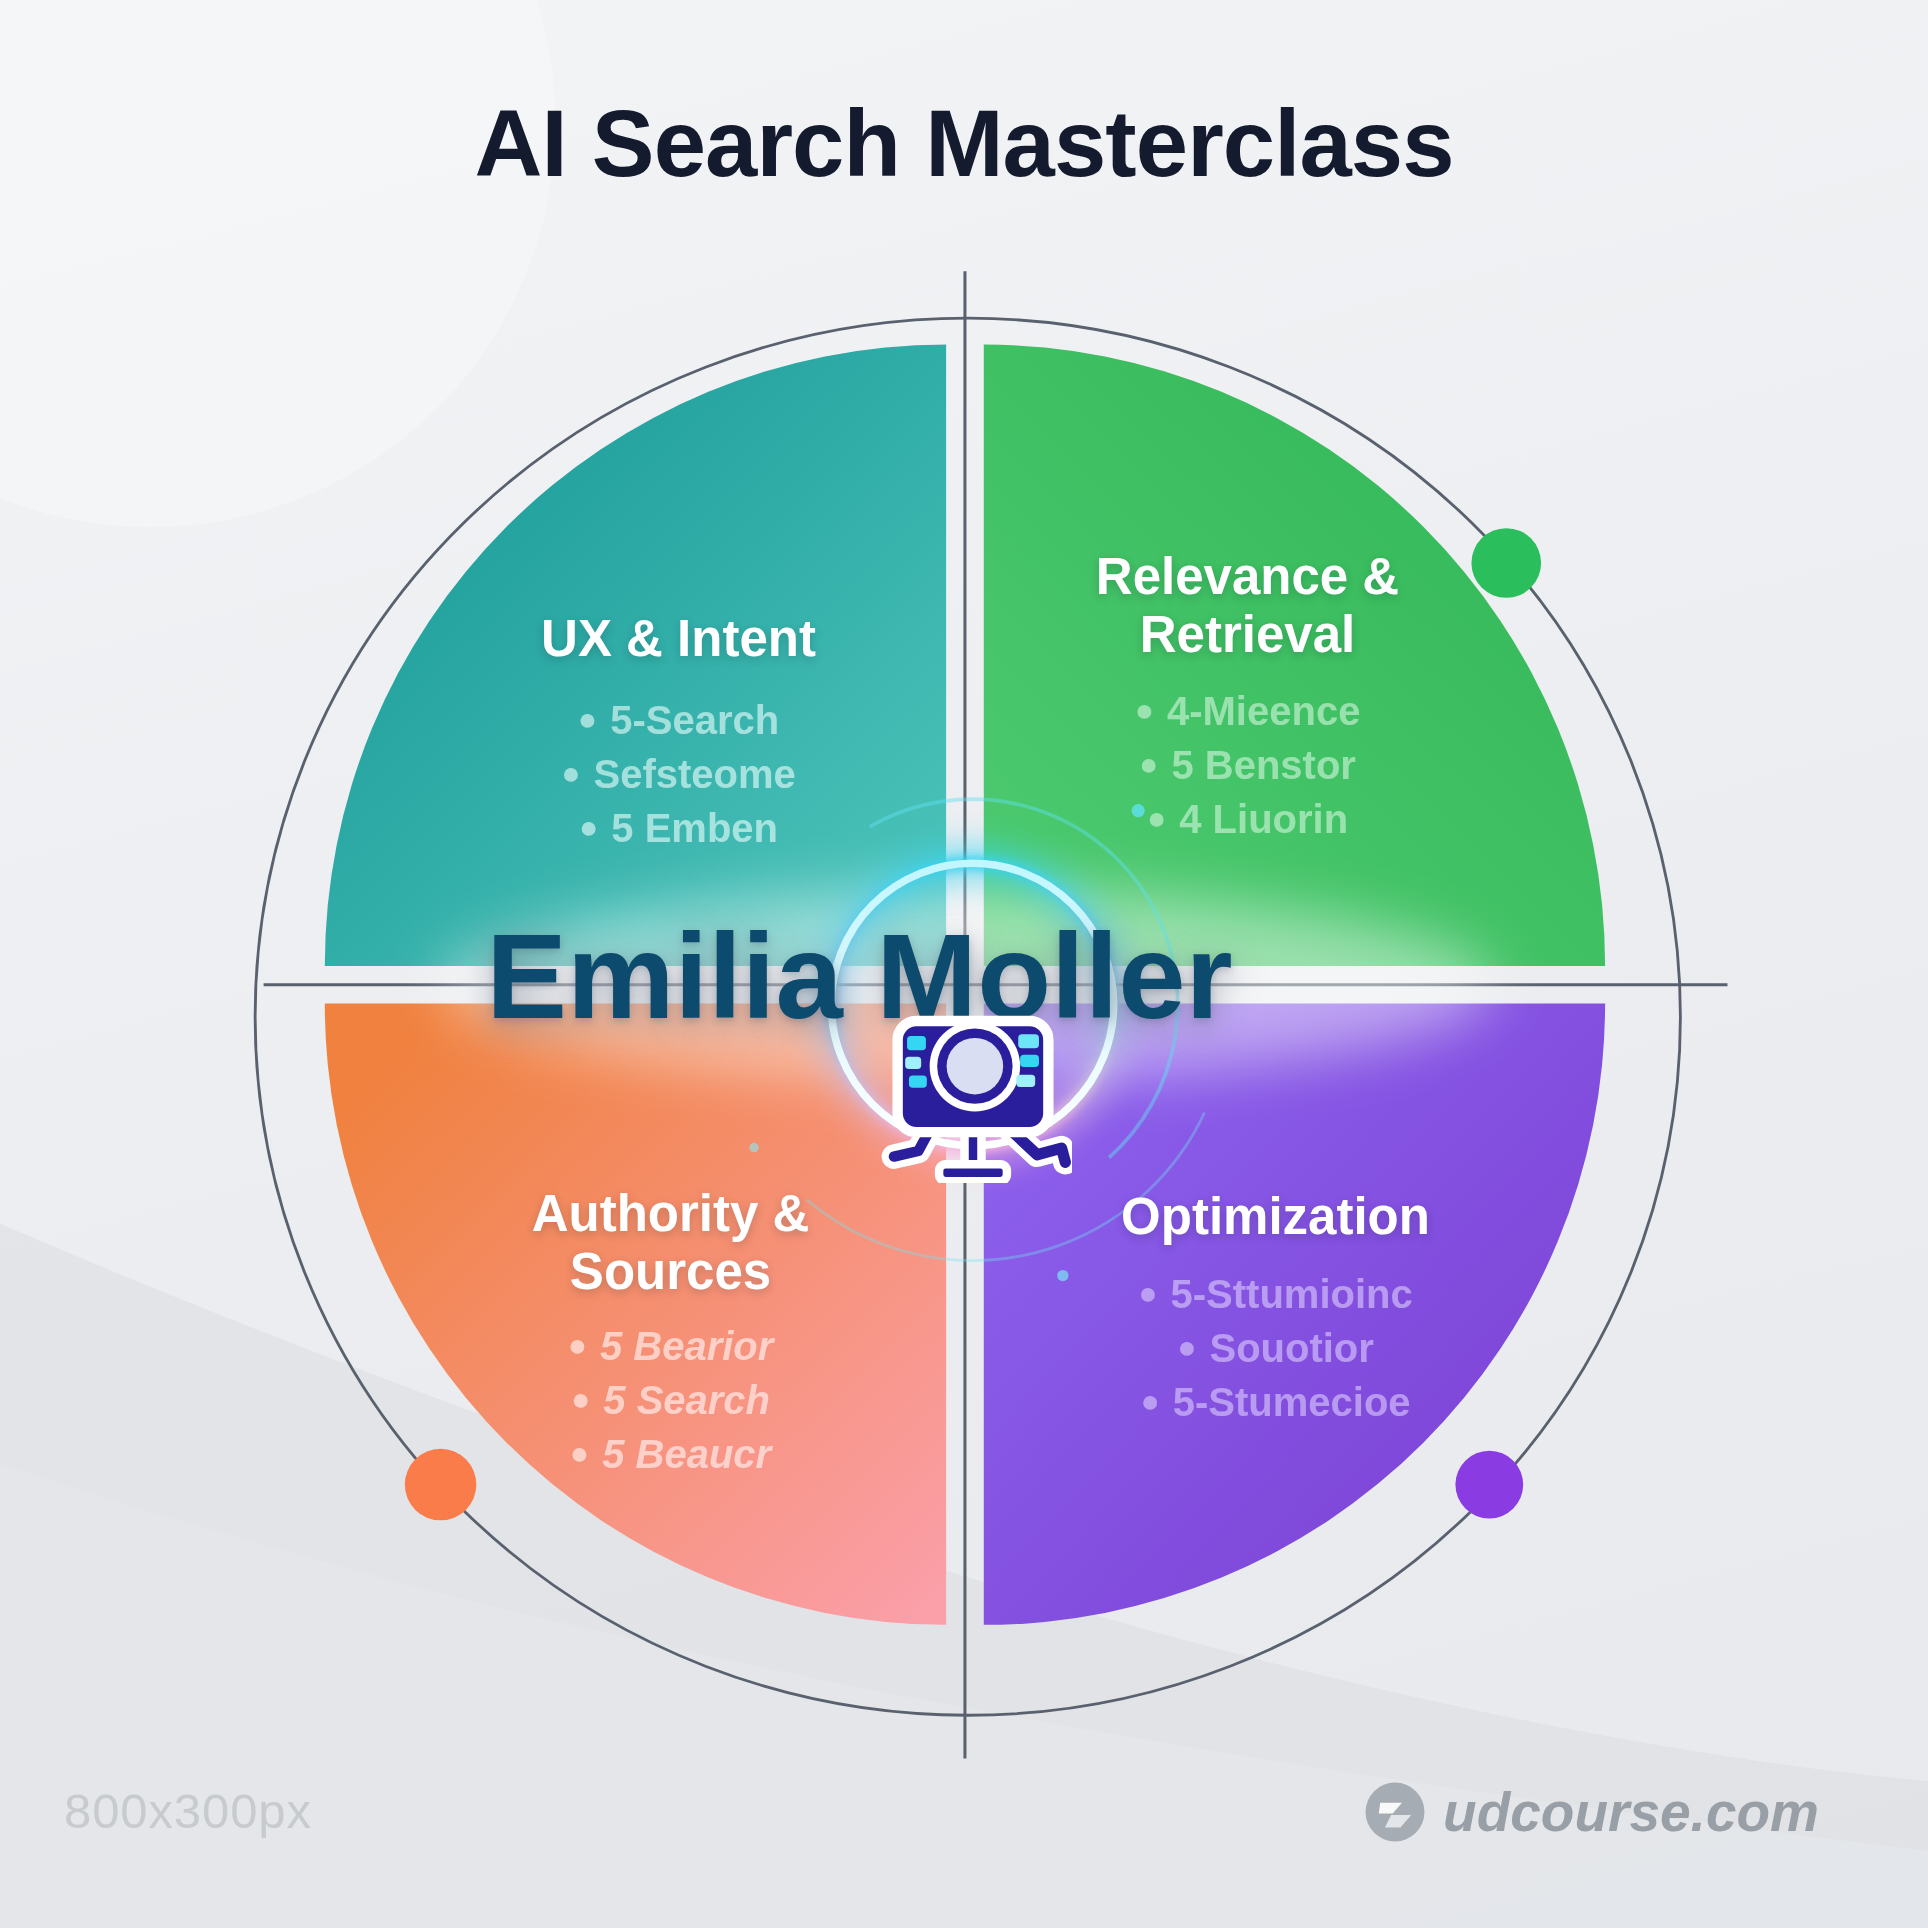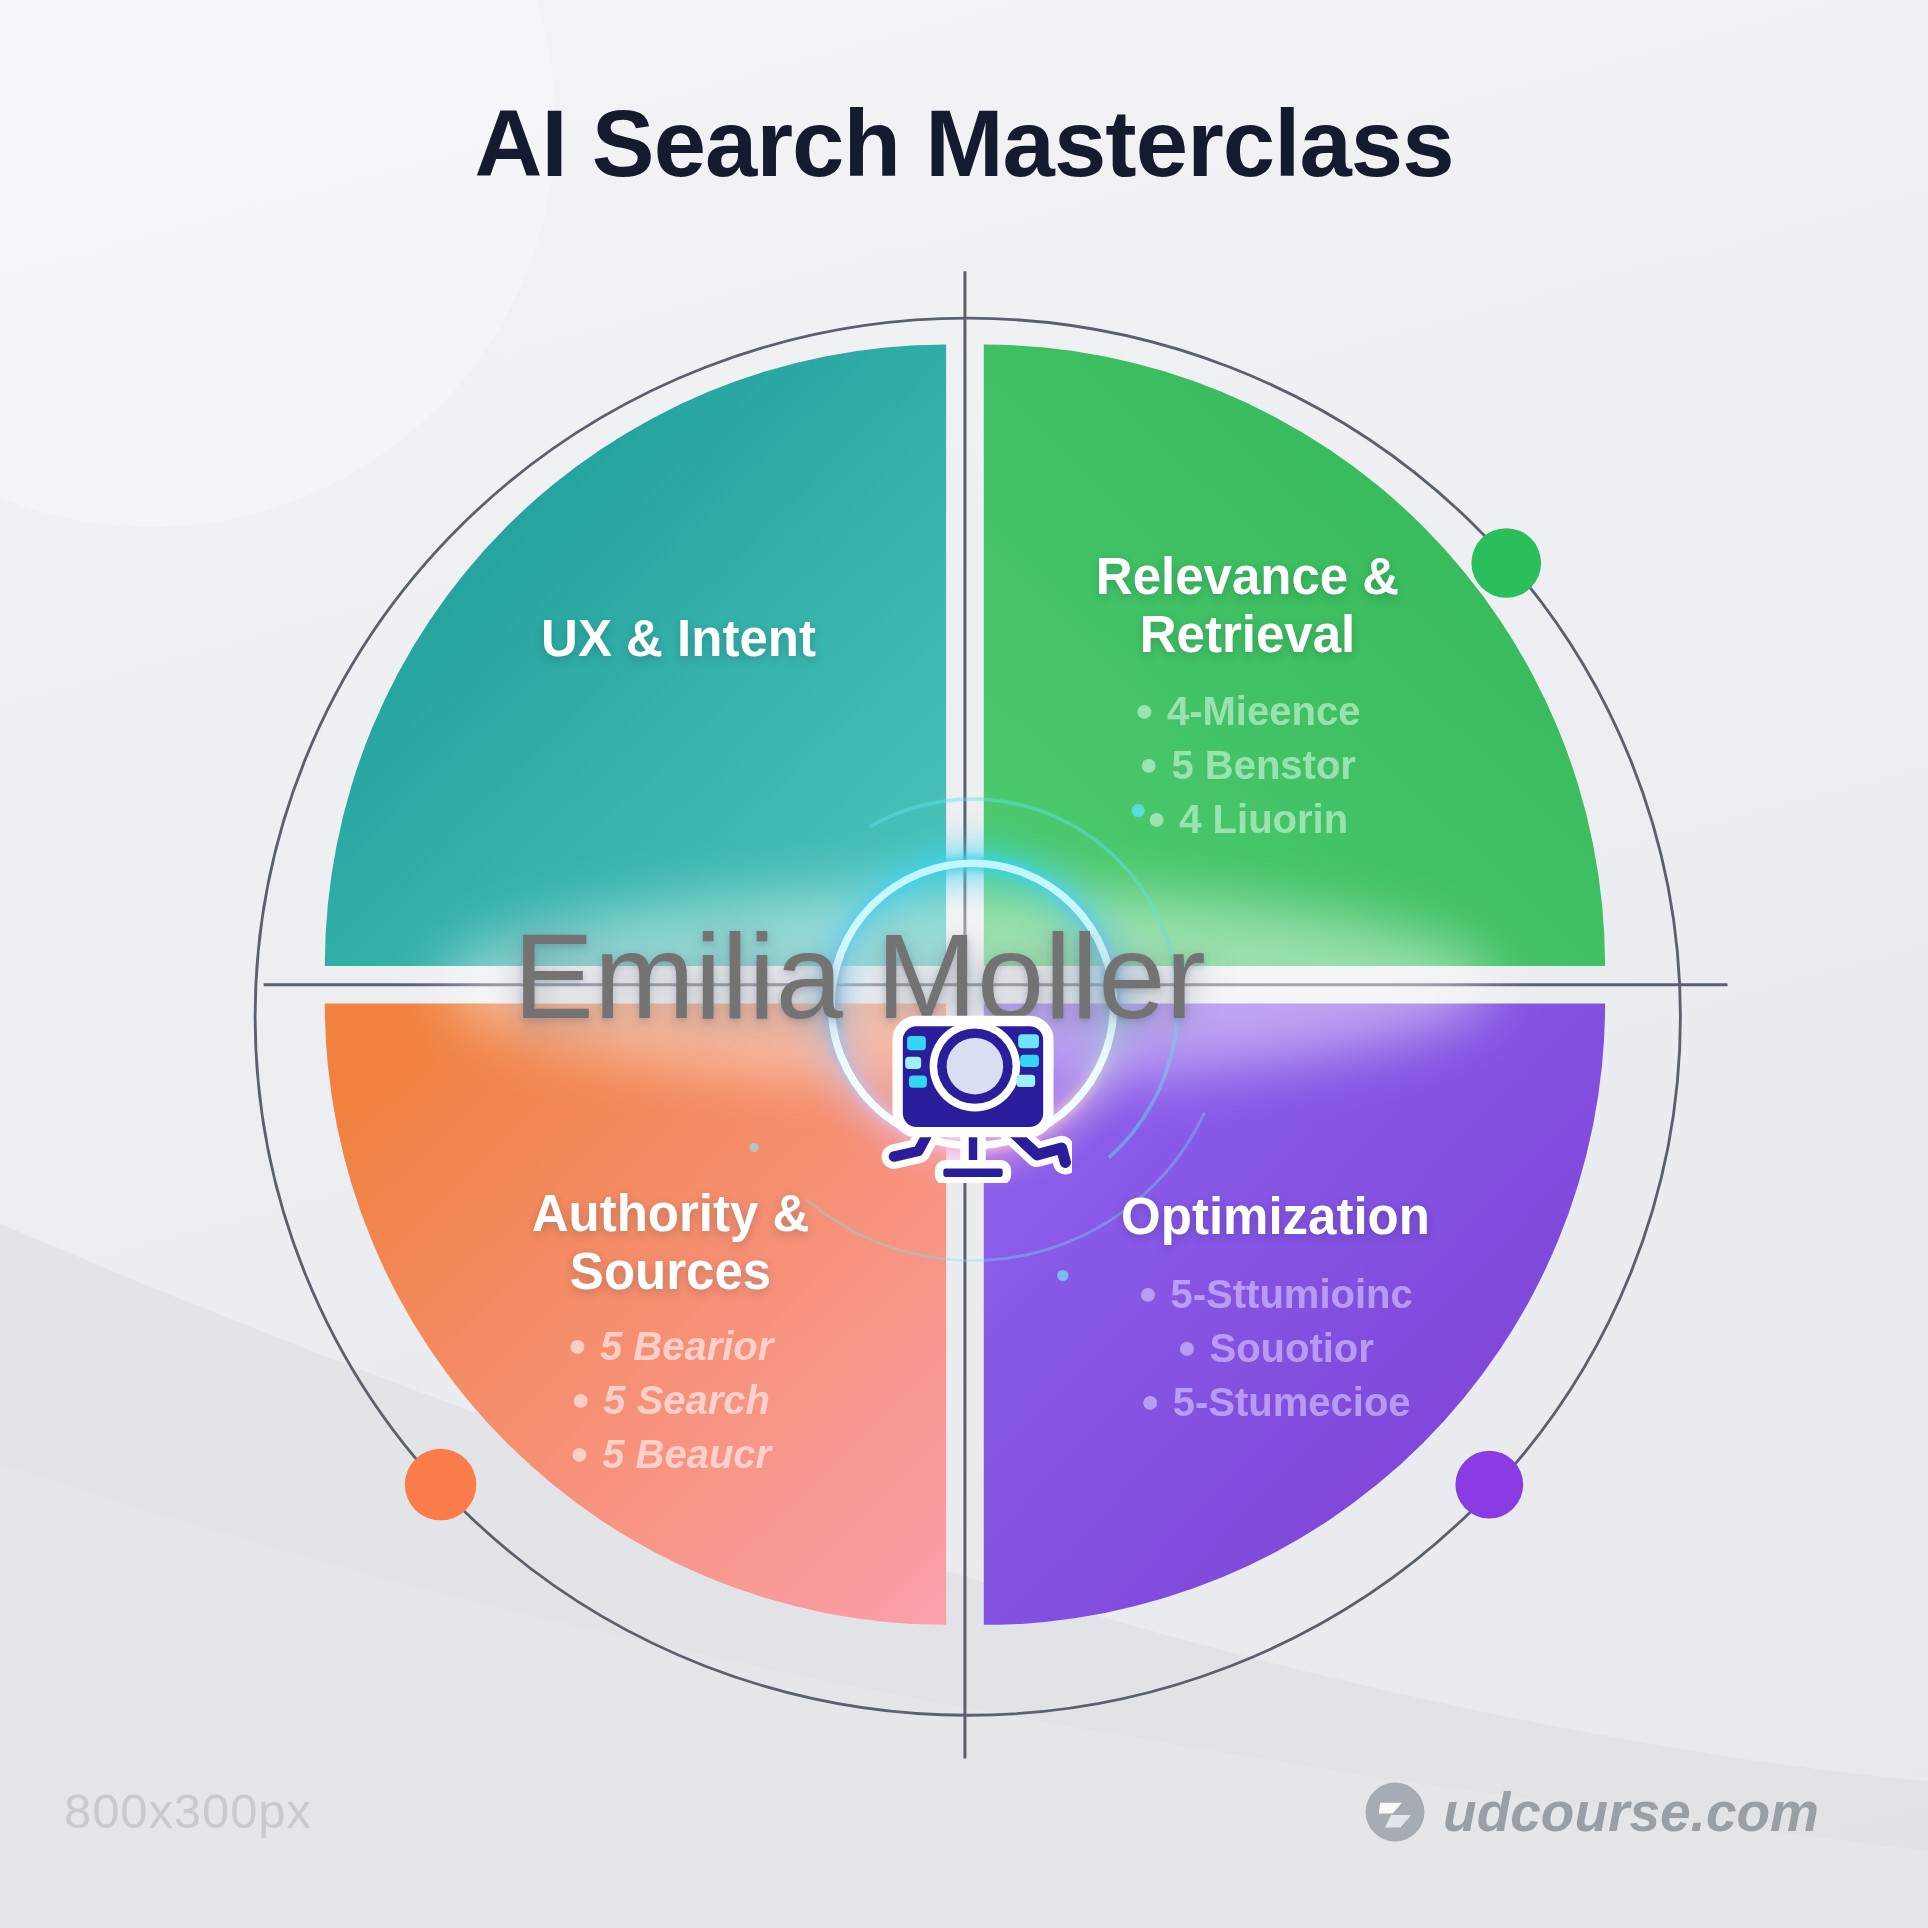--- a/index.html
+++ b/index.html
@@ -36,21 +36,21 @@
   .quad-rel .q-heading{margin:0 auto;width:377px;}
   .quad-rel .q-bullets{margin-top:28px;}
   .quad-auth{left:435px;top:1185px;width:471px;}
   .quad-auth .q-heading{margin:0 auto;width:377px;}
   .quad-auth .q-bullets{margin-top:26px;font-style:italic;}
   .quad-opt{left:1040px;top:1188px;width:471px;}
   .quad-opt .q-bullets{margin-top:28px;}
 
   .center-name{
     position:absolute;left:0;top:906px;width:1719px;text-align:center;
-    font-size:121px;font-weight:400;color:#737373;letter-spacing:0px;
+    font-size:121px;font-weight:700;color:#0c4a6e;letter-spacing:0px;
     text-shadow:0 9.4px 32px rgba(88,98,118,.50),0 2.8px 7.5px rgba(88,98,118,.32);
   }
   .center-icon{position:absolute;left:874px;top:1004px;}
 
   .watermark{
     position:absolute;left:64px;top:1783px;
     font-size:49px;font-weight:500;color:#c7cbce;letter-spacing:0.9px;
   }
   .footer-brand{
     position:absolute;right:109px;top:1780px;
@@ -131,20 +131,25 @@
       <circle cx="176" cy="-206" r="7" fill="#5fe2f3" opacity="0.8"></circle>
       <circle cx="96" cy="288" r="6" fill="#7ae6f4" opacity="0.7"></circle>
       <circle cx="-232" cy="152" r="5" fill="#8ae9f5" opacity="0.6"></circle>
     </g>
   </svg>
 
   <h1 class="title">AI Search Masterclass</h1>
 
   <div class="quad quad-ux q1">
     <div class="q-heading">UX &amp; Intent</div>
+    <div class="q-bullets">
+      <div class="b-line"><span class="b-dot">●</span><span>5-Search</span></div>
+      <div class="b-line"><span class="b-dot">●</span><span>Sefsteome</span></div>
+      <div class="b-line"><span class="b-dot">●</span><span>5 Emben</span></div>
+    </div>
   </div>
 
   <div class="quad quad-rel q2">
     <div class="q-heading">Relevance &amp; Retrieval</div>
     <div class="q-bullets">
       <div class="b-line"><span class="b-dot">●</span><span>4-Mieence</span></div>
       <div class="b-line"><span class="b-dot">●</span><span>5 Benstor</span></div>
       <div class="b-line"><span class="b-dot">●</span><span>4 Liuorin</span></div>
     </div>
   </div>

